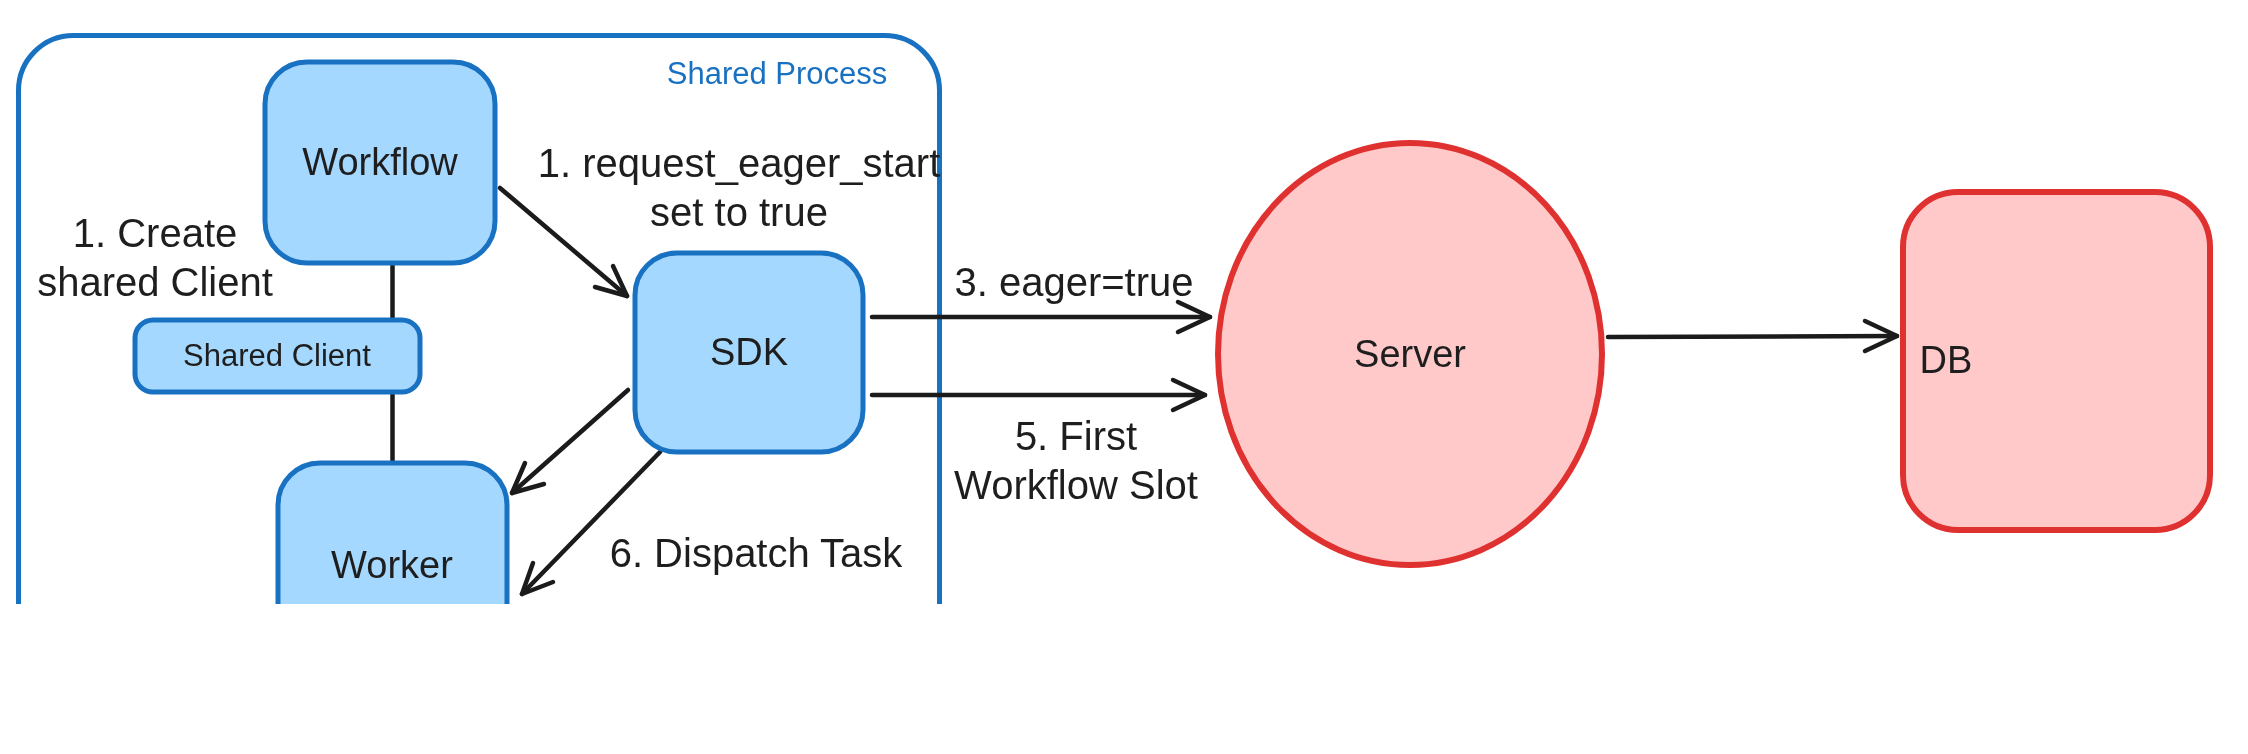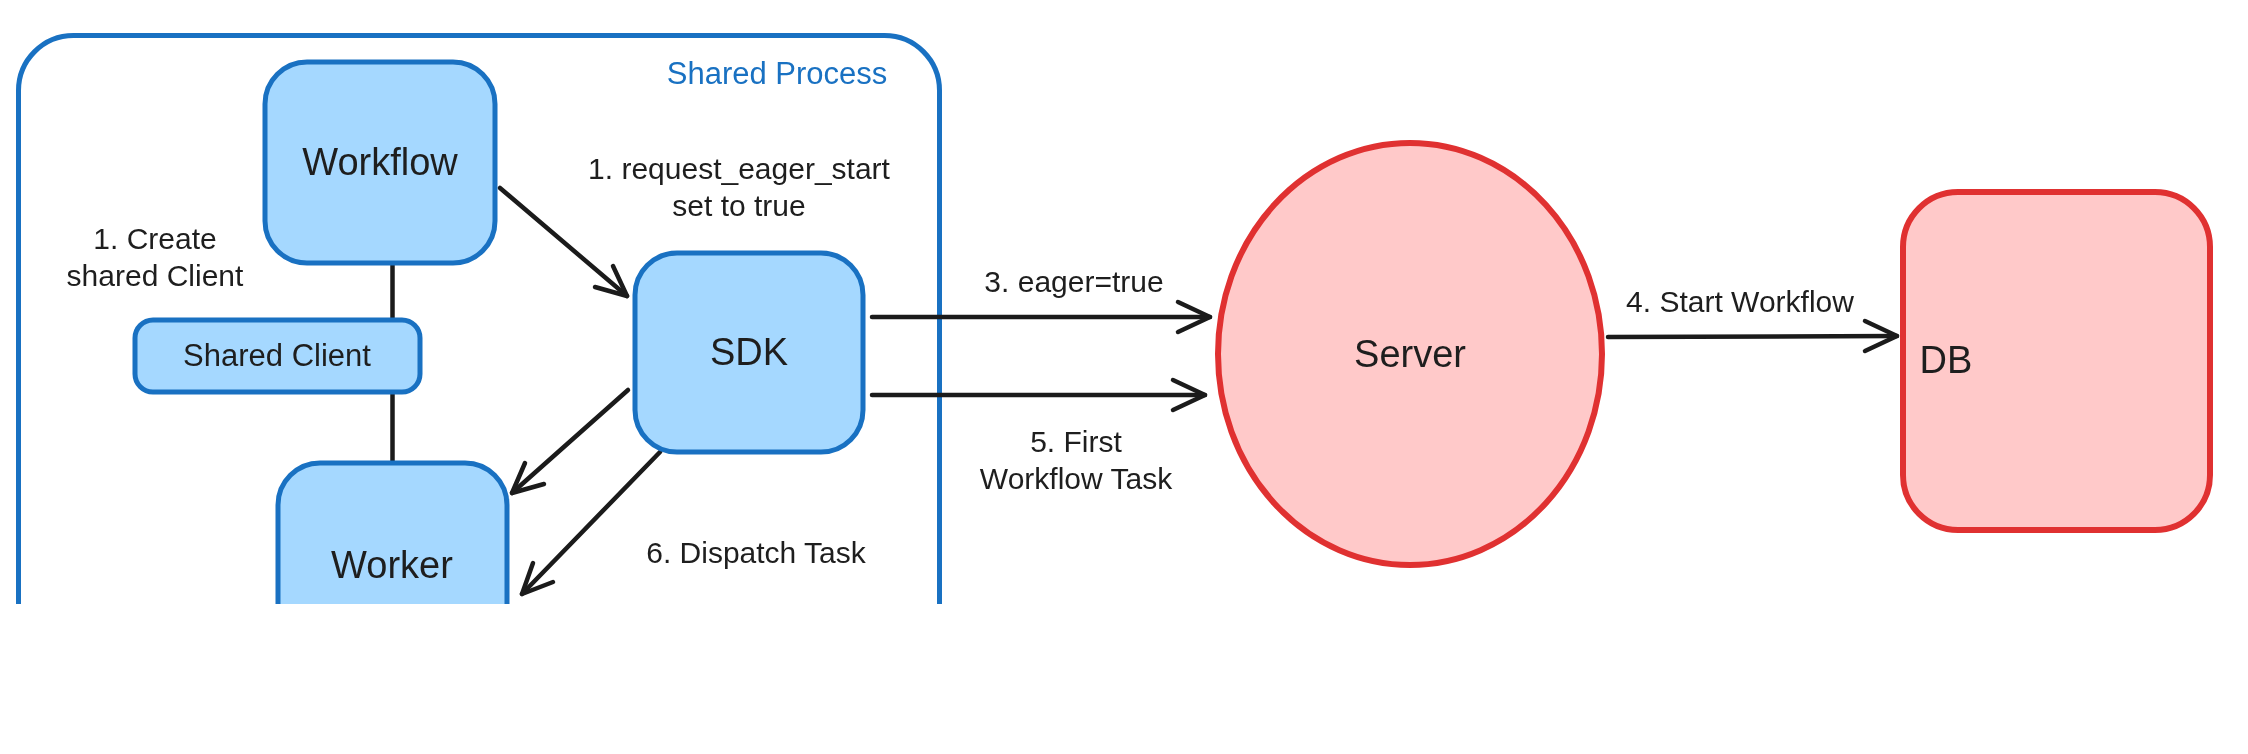--- a/index.html
+++ b/index.html
@@ -21,21 +21,21 @@
   svg.layer{position:absolute;left:0;top:0;}
   .shape-blue{fill:var(--blue-fill);stroke:var(--blue-stroke);stroke-width:5;}
   .shape-red{fill:var(--red-fill);stroke:var(--red-stroke);stroke-width:6;}
   .frame{fill:none;stroke:var(--blue-stroke);stroke-width:5;}
   .wire{stroke:#1b1b1b;stroke-width:4.5;stroke-linecap:round;fill:none;}
   .head{stroke:#1b1b1b;stroke-width:4.5;stroke-linecap:round;stroke-linejoin:round;fill:none;}
   .lbl{
     position:absolute;
     transform:translate(-50%,-50%);
     text-align:center;
-    font-size:30px;
+    font-size:40px;
     line-height:1.22;
     font-weight:500;
     white-space:nowrap;
     color:var(--ink);
   }
   .node-lbl{font-size:38px;}
   .small-node-lbl{font-size:31px;}
   .frame-lbl{color:var(--blue-stroke);font-size:31px;font-weight:500;}
 </style>
 </head>
@@ -105,25 +105,24 @@
     <div>1. request_eager_start</div>
     <div>set to true</div>
   </div>
 
 
   <div class="lbl" style="left:1074px;top:282px">
     <div>3. eager=true</div>
   </div>
 
   <div class="lbl" style="left:1740px;top:302px">
-    <div>4. Start Workflow</div>
   </div>
 
   <div class="lbl" style="left:1076px;top:461px">
     <div>5. First</div>
-    <div>Workflow Task</div>
+    <div>Workflow Slot</div>
   </div>
 
   <div class="lbl" style="left:756px;top:553px">
     <div>6. Dispatch Task</div>
   </div>
 
 </div>
 
 </body></html>

